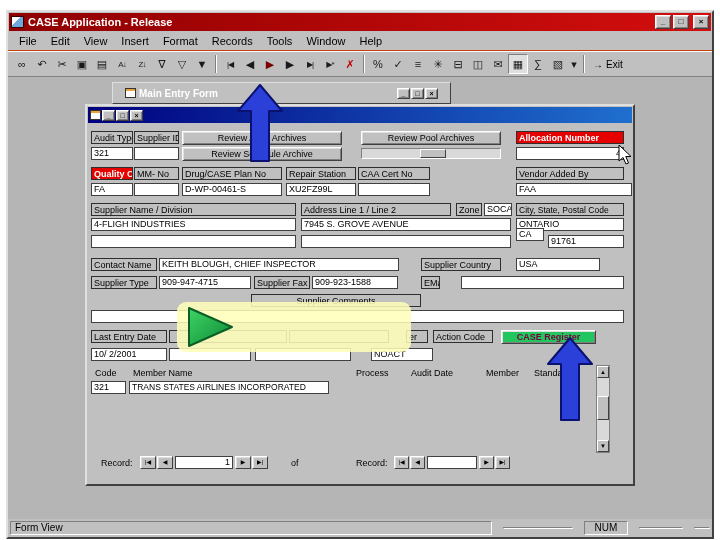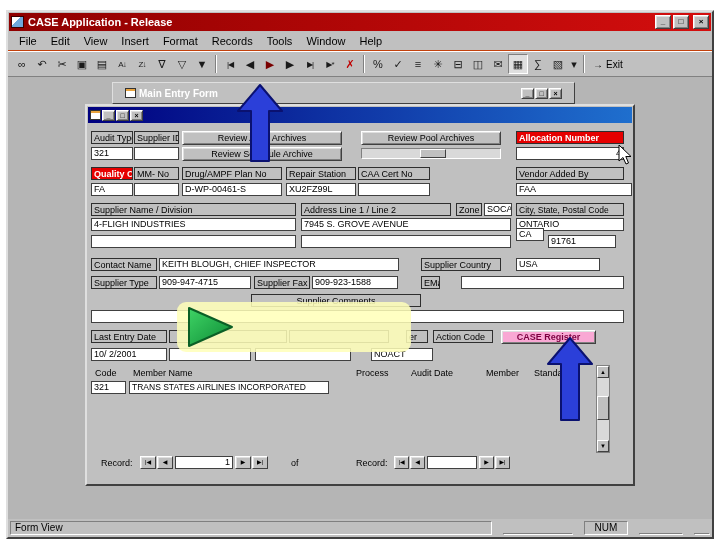--- a/index.html
+++ b/index.html
@@ -32,25 +32,25 @@
              border-top:1px solid #ffffff; border-bottom:1px solid #818181; }
   .ticon { width:20px; height:20px; display:flex; align-items:center; justify-content:center;
            font-size:11px; color:#1a1a1a; flex:0 0 auto; }
   .ticon.two { font-size:8px; letter-spacing:-1px; }
   .ticon.maroon { color:#7a0000; }
   .ticon.red { color:#c00000; }
   .ticon.pressed { background:#dfdfdf; border:1px solid; border-color:#808080 #ffffff #ffffff #808080; }
   .tsep { width:0; height:18px; border-left:1px solid #808080; border-right:1px solid #ffffff; margin:0 3px; flex:0 0 auto; }
   .exitbtn { display:flex; align-items:center; gap:3px; height:20px; padding:0 5px; font-size:10px; flex:0 0 auto; }
   .workspace { position:relative; flex:1; background:#b5b5b5; overflow:hidden; }
-  .statusbar { height:18px; display:flex; gap:11px; padding:2px; align-items:flex-end; }
+  .statusbar { height:18px; display:flex; gap:11px; padding:2px; align-items:center; }
   .sb-panel { font-size:10px; line-height:12px; padding:0 4px; overflow:hidden; white-space:nowrap; }
   
   .strip {
-    position:absolute; left:104px; top:5px; width:463px; height:18px;
+    position:absolute; left:104px; top:5px; width:339px; height:18px;
     background:#c0c0c0; border:1px solid; border-color:#dfdfdf #404040 #404040 #dfdfdf; padding:10px;
   }
   .strip-inner { height:100%; background:linear-gradient(90deg,#00007f,#1f6fce);
     display:flex; align-items:center; padding:0 2px; color:#fff; }
   .strip-inner .title { flex:1; font-size:10px; font-weight:bold; margin-left:3px; white-space:nowrap; }
   .formicon { width:11px; height:10px; background:#fff; border:1px solid #333;
               box-shadow: inset 0 2px 0 #e8a33d; }
   .vwin { position:absolute; left:77px; top:27px; width:550px; height:382px;
           background:#c0c0c0; border:2px solid; border-color:#dfdfdf #404040 #404040 #dfdfdf; }
   .vtb { height:16px; margin:1px; background:linear-gradient(90deg,#00007f,#1f6fce);
@@ -61,21 +61,21 @@
   .lbl { position:absolute; height:13px; line-height:12px; font-size:9px; padding:0 2px;
          background:#c0c0c0; border:1px solid #2e2e2e; overflow:hidden; white-space:nowrap; }
   .lbl.red { background:#e60000; color:#fff; font-weight:bold; }
   .lbl.ctr { text-align:center; }
   .fld { position:absolute; height:13px; line-height:11px; font-size:9px; padding:0 2px;
          background:#fff; border:1px solid #404040; overflow:hidden; white-space:nowrap; }
   .fld.ra { text-align:right; }
   .btn3 { position:absolute; height:14px; line-height:12px; font-size:9px; text-align:center;
           background:#c0c0c0; border:1px solid; border-color:#ffffff #404040 #404040 #ffffff;
           box-shadow: inset 1px 1px 0 #dfdfdf, inset -1px -1px 0 #808080; overflow:hidden; white-space:nowrap; }
-  .btn3.pink { background:#f9a8d4; color:#7c0040; font-weight:bold; }
+  .btn3.pink { background:#22c55e; color:#7c0040; font-weight:bold; }
   .hdr { position:absolute; font-size:9px; height:12px; line-height:12px; white-space:nowrap; }
   .ptxt { position:absolute; font-size:9px; height:13px; line-height:13px; white-space:nowrap; }
   .navbtn { position:absolute; width:16px; height:13px; font-size:6px; line-height:11px; text-align:center;
             background:#c0c0c0; border:1px solid; border-color:#ffffff #404040 #404040 #ffffff;
             box-shadow: inset 1px 1px 0 #dfdfdf; overflow:hidden; }
   .slider-track { position:absolute; height:11px; background:#d9d9d9;
                   border:1px solid; border-color:#808080 #ffffff #ffffff #808080; }
   .slider-thumb { position:absolute; top:0; width:26px; height:9px; background:#c0c0c0;
                   border:1px solid; border-color:#ffffff #404040 #404040 #ffffff; }
   .vscroll { position:absolute; width:14px; background:#d9d9d9; border:1px solid #808080; }
@@ -187,21 +187,21 @@
         <div class="fld" style="left:3px;top:23px;width:42px">321</div>
         <div class="fld" style="left:46px;top:23px;width:45px"></div>
         <div class="btn3" style="left:94px;top:23px;width:160px">Review Schedule Archive</div>
         <div class="slider-track" style="left:273px;top:24px;width:140px">
           <div class="slider-thumb" style="left:58px"></div>
         </div>
         <div class="fld ra" style="left:428px;top:23px;width:108px">4</div>
 
         <div class="lbl red" style="left:3px;top:43px;width:42px">Quality Cd</div>
         <div class="lbl" style="left:46px;top:43px;width:45px">MM- No</div>
-        <div class="lbl" style="left:94px;top:43px;width:100px">Drug/AMPF Plan No</div>
+        <div class="lbl" style="left:94px;top:43px;width:100px">Drug/CASE Plan No</div>
         <div class="lbl" style="left:198px;top:43px;width:70px">Repair Station</div>
         <div class="lbl" style="left:270px;top:43px;width:72px">CAA Cert No</div>
         <div class="lbl" style="left:428px;top:43px;width:108px">Vendor Added By</div>
 
         <div class="fld" style="left:3px;top:59px;width:42px">FA</div>
         <div class="fld" style="left:46px;top:59px;width:45px"></div>
         <div class="fld" style="left:94px;top:59px;width:100px">D-WP-00461-S</div>
         <div class="fld" style="left:198px;top:59px;width:70px">XU2FZ99L</div>
         <div class="fld" style="left:270px;top:59px;width:72px"></div>
         <div class="fld" style="left:428px;top:59px;width:116px">FAA</div>
@@ -212,21 +212,21 @@
         <div class="fld" style="left:396px;top:79px;width:28px">SOCA</div>
         <div class="lbl" style="left:428px;top:79px;width:108px;font-size:8.5px">City, State, Postal Code</div>
 
         <div class="fld" style="left:3px;top:94px;width:205px">4-FLIGH INDUSTRIES</div>
         <div class="fld" style="left:213px;top:94px;width:210px">7945 S. GROVE AVENUE</div>
         <div class="fld" style="left:428px;top:94px;width:108px">ONTARIO</div>
 
         <div class="fld" style="left:3px;top:111px;width:205px"></div>
         <div class="fld" style="left:213px;top:111px;width:210px"></div>
         <div class="fld" style="left:428px;top:104px;width:28px">CA</div>
-        <div class="fld" style="left:460px;top:111px;width:68px">91761</div>
+        <div class="fld" style="left:460px;top:111px;width:76px">91761</div>
 
         <div class="lbl" style="left:3px;top:134px;width:66px">Contact Name</div>
         <div class="fld" style="left:71px;top:134px;width:240px">KEITH BLOUGH, CHIEF INSPECTOR</div>
         <div class="lbl" style="left:333px;top:134px;width:80px">Supplier Country</div>
         <div class="fld" style="left:428px;top:134px;width:84px">USA</div>
 
         <div class="lbl" style="left:3px;top:152px;width:66px">Supplier Type</div>
         <div class="fld" style="left:71px;top:152px;width:92px">909-947-4715</div>
         <div class="lbl" style="left:166px;top:152px;width:56px">Supplier Fax</div>
         <div class="fld" style="left:224px;top:152px;width:86px">909-923-1588</div>

